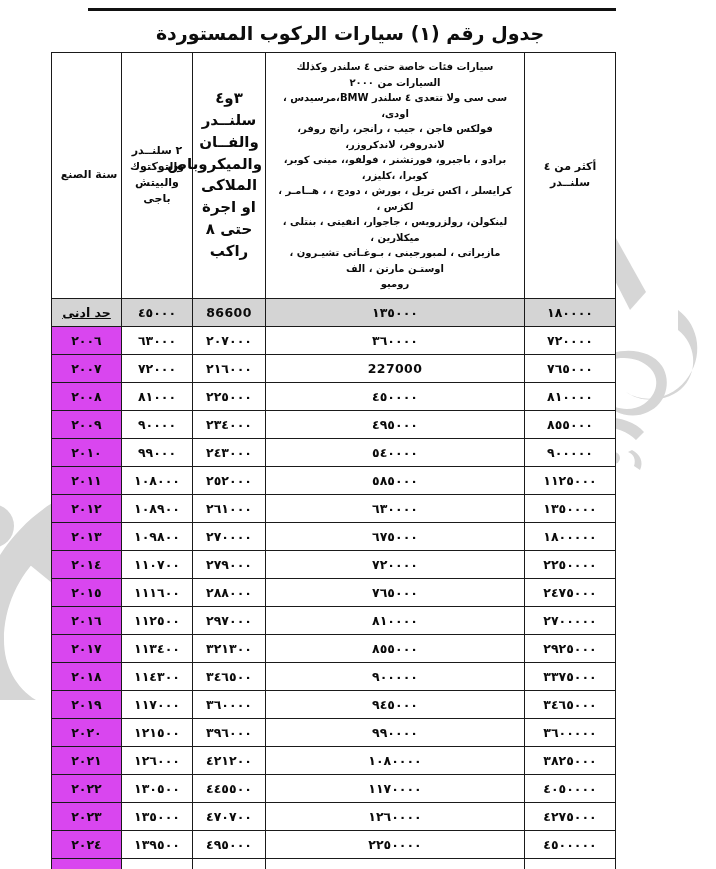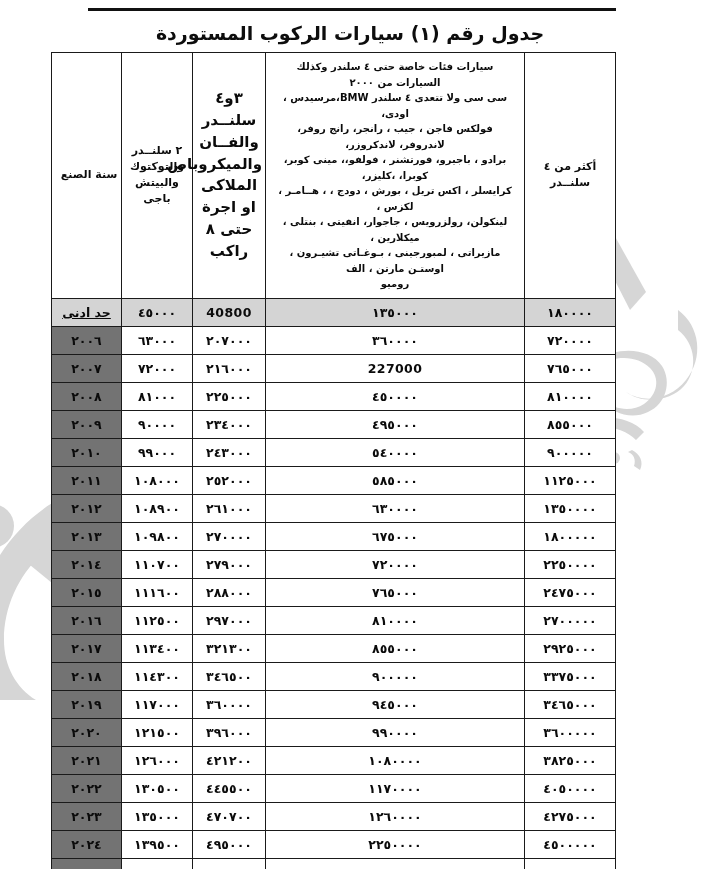--- a/index.html
+++ b/index.html
@@ -143,21 +143,21 @@
     font-size: 12.5px;
     font-weight: bold;
     padding: 4px 2px;
     height: 19px;
     letter-spacing: 0.4px;
   }
   tbody tr.min-row td {
     background: #d4d4d4;
   }
   tbody td.year-cell {
-    background: #737373;
+    background: #d946ef;
   }
   tbody tr.min-row td.year-cell {
     background: #d4d4d4;
     text-decoration: underline;
   }
 </style>
 </head>
 <body>
 
 <div class="watermark-layer">
@@ -212,21 +212,21 @@
           </th>
           <th class="col-cyl34">٣و٤ سلنــدر والفــان والميكروباص الملاكى او اجرة حتى ٨ راكب</th>
           <th class="col-cyl2">٢ سلنــدر والتوكتوك والبيتش باجى</th>
           <th class="col-year">سنة الصنع</th>
         </tr>
       </thead>
       <tbody>
           <tr class="min-row">
             <td>١٨٠٠٠٠</td>
             <td>١٣٥٠٠٠</td>
-            <td>40800</td>
+            <td>86600</td>
             <td>٤٥٠٠٠</td>
             <td class="year-cell">حد ادنى</td>
           </tr>
           <tr>
             <td>٧٢٠٠٠٠</td>
             <td>٣٦٠٠٠٠</td>
             <td>٢٠٧٠٠٠</td>
             <td>٦٣٠٠٠</td>
             <td class="year-cell">٢٠٠٦</td>
           </tr>

